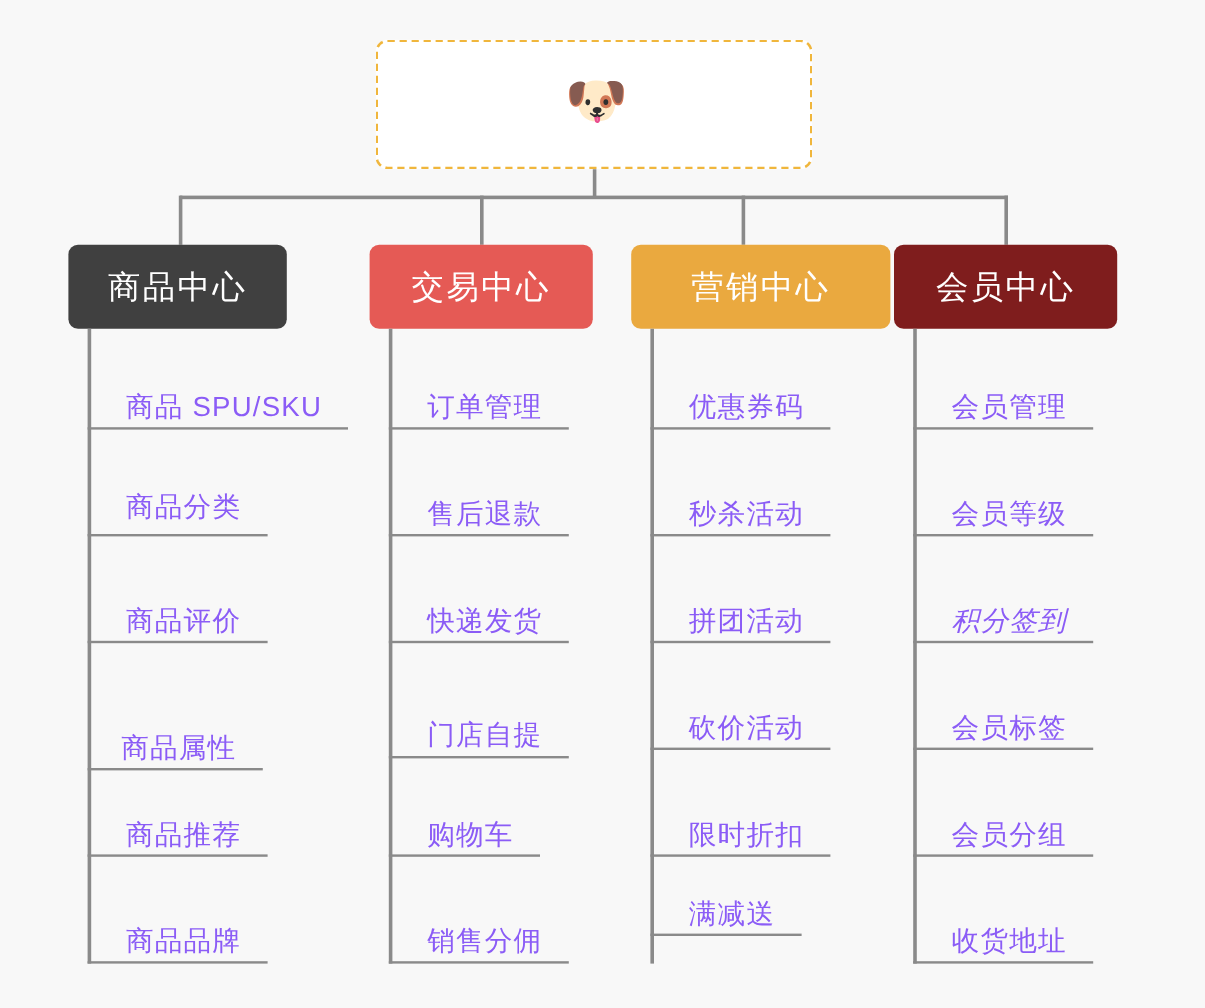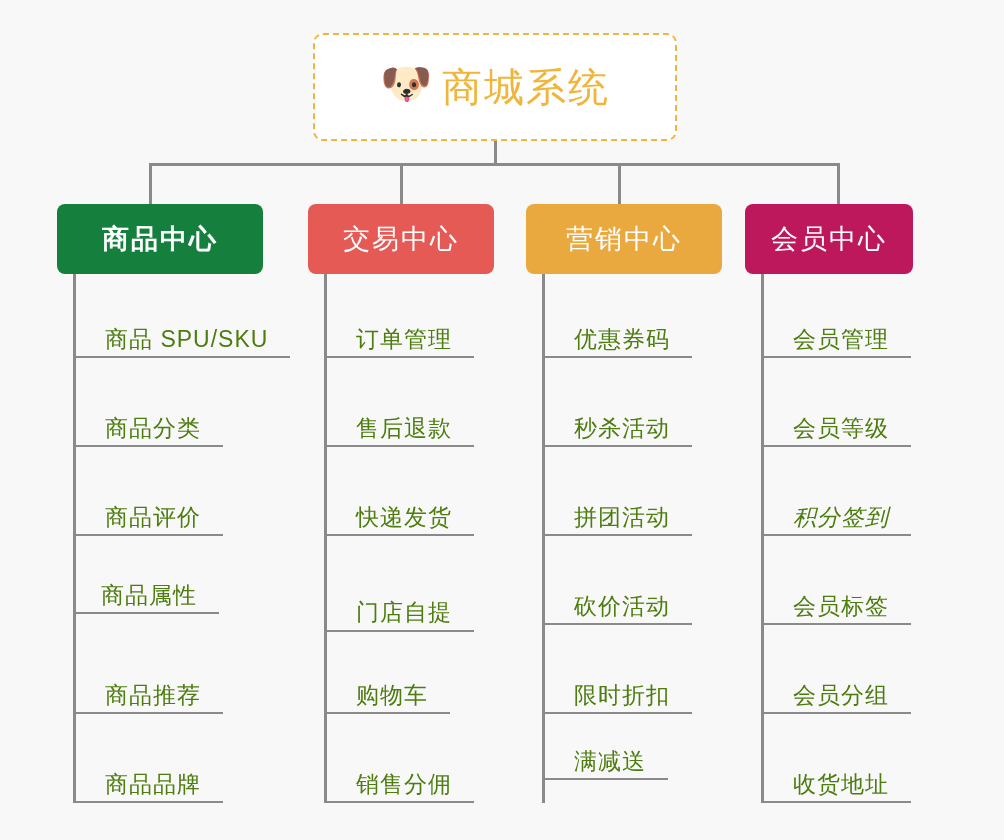--- a/index.html
+++ b/index.html
@@ -96,59 +96,58 @@
     height: 46px;
     padding-left: 32px;
     padding-right: 22px;
     display: inline-flex;
     align-items: flex-end;
     border-bottom: 2px solid #8a8a8a;
     white-space: nowrap;
   }
   .leaf-label {
     font-size: 23px;
-    color: #4d7c0f;
+    color: #8b5cf6;
     letter-spacing: 1px;
     line-height: 28px;
     padding-bottom: 3px;
   }
 </style>
 </head>
 <body>
 
 <div id="mindmap">
 
   <div class="root-node">
     <span class="root-icon">🐶</span>
-    <span class="root-title">商城系统</span>
   </div>
 
   <div class="conn conn-v" style="left:494px; top:141px; height:24px;"></div>
   <div class="conn conn-h" style="left:150px; top:163px; width:690px;"></div>
   <div class="conn conn-v" style="left:149px; top:163px; height:41px;"></div>
   <div class="conn conn-v" style="left:400px; top:163px; height:41px;"></div>
   <div class="conn conn-v" style="left:618px; top:163px; height:41px;"></div>
   <div class="conn conn-v" style="left:837px; top:163px; height:41px;"></div>
 
   <div id="branch-layer">
-      <div class="category-box" style="left: 57px; top: 204px; width: 206px; background: #15803d; font-weight: bold;">
+      <div class="category-box" style="left: 57px; top: 204px; width: 182px; background: #404040;">
         <span>商品中心</span>
       </div>
       <div class="branch" style="left: 73px; top: 274px;">
         <div class="trunk" style="height: 529px; background: rgb(138, 138, 138);"></div>
         <div class="leaf" style="top: 38px;">
           <span class="leaf-label">商品 SPU/SKU</span>
         </div>
-        <div class="leaf" style="top: 127px;">
+        <div class="leaf" style="top: 127px; align-items: center;">
           <span class="leaf-label">商品分类</span>
         </div>
         <div class="leaf" style="top: 216px;">
           <span class="leaf-label">商品评价</span>
         </div>
-        <div class="leaf" style="top: 294px; padding-left: 28px;">
+        <div class="leaf" style="top: 322px; padding-left: 28px;">
           <span class="leaf-label">商品属性</span>
         </div>
         <div class="leaf" style="top: 394px;">
           <span class="leaf-label">商品推荐</span>
         </div>
         <div class="leaf" style="top: 483px;">
           <span class="leaf-label">商品品牌</span>
         </div>
       </div>
       <div class="category-box" style="left: 308px; top: 204px; width: 186px; background: rgb(229, 90, 85);">
@@ -168,21 +167,21 @@
         <div class="leaf" style="top: 312px; font-family: Liberation Serif, serif;">
           <span class="leaf-label">门店自提</span>
         </div>
         <div class="leaf" style="top: 394px;">
           <span class="leaf-label">购物车</span>
         </div>
         <div class="leaf" style="top: 483px;">
           <span class="leaf-label">销售分佣</span>
         </div>
       </div>
-      <div class="category-box" style="left: 526px; top: 204px; width: 196px; background: rgb(234, 169, 63);">
+      <div class="category-box" style="left: 526px; top: 204px; width: 216px; background: rgb(234, 169, 63);">
         <span>营销中心</span>
       </div>
       <div class="branch" style="left: 542px; top: 274px;">
         <div class="trunk" style="height: 529px; background: rgb(138, 138, 138);"></div>
         <div class="leaf" style="top: 38px;">
           <span class="leaf-label">优惠券码</span>
         </div>
         <div class="leaf" style="top: 127px;">
           <span class="leaf-label">秒杀活动</span>
         </div>
@@ -192,21 +191,21 @@
         <div class="leaf" style="top: 305px;">
           <span class="leaf-label">砍价活动</span>
         </div>
         <div class="leaf" style="top: 394px;">
           <span class="leaf-label">限时折扣</span>
         </div>
         <div class="leaf" style="top: 460px;">
           <span class="leaf-label">满减送</span>
         </div>
       </div>
-      <div class="category-box" style="left: 745px; top: 204px; width: 168px; background: #be185d;">
+      <div class="category-box" style="left: 745px; top: 204px; width: 186px; background: #7f1d1d;">
         <span>会员中心</span>
       </div>
       <div class="branch" style="left: 761px; top: 274px;">
         <div class="trunk" style="height: 529px; background: rgb(138, 138, 138);"></div>
         <div class="leaf" style="top: 38px;">
           <span class="leaf-label">会员管理</span>
         </div>
         <div class="leaf" style="top: 127px; justify-content: flex-end;">
           <span class="leaf-label">会员等级</span>
         </div>

